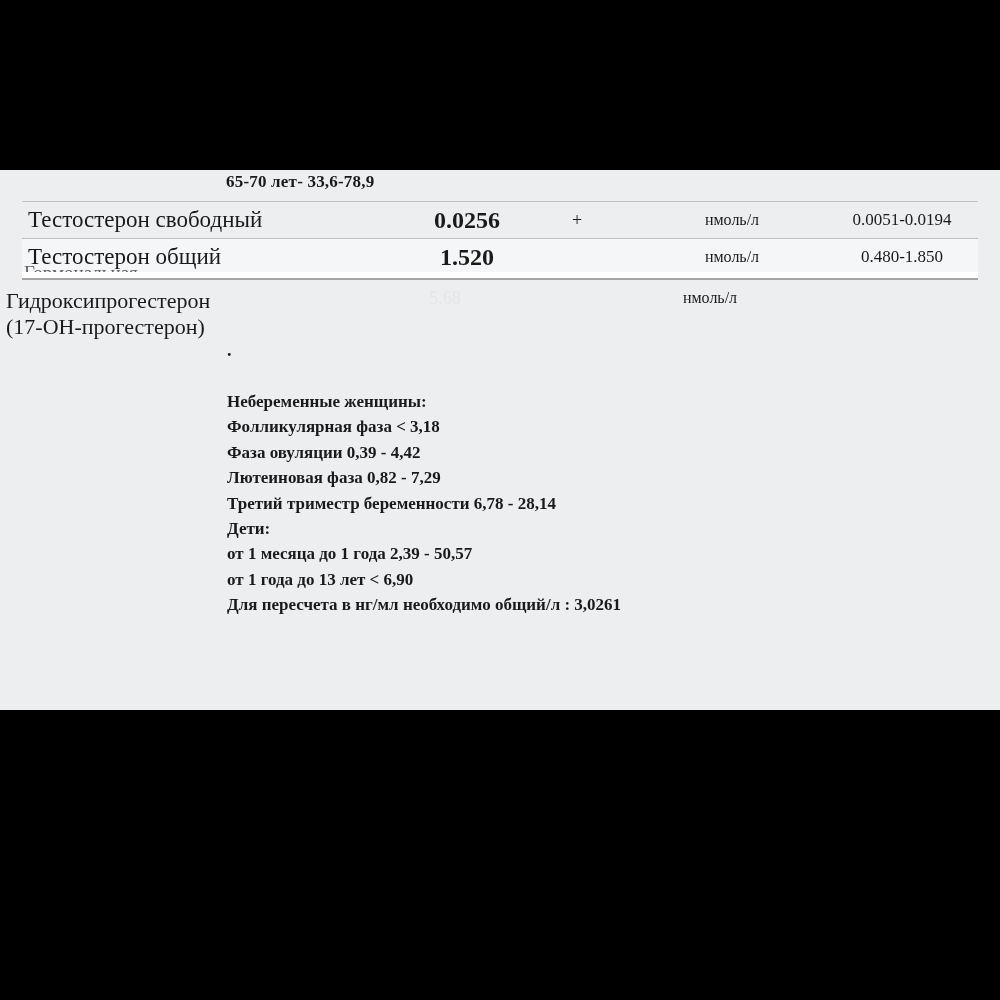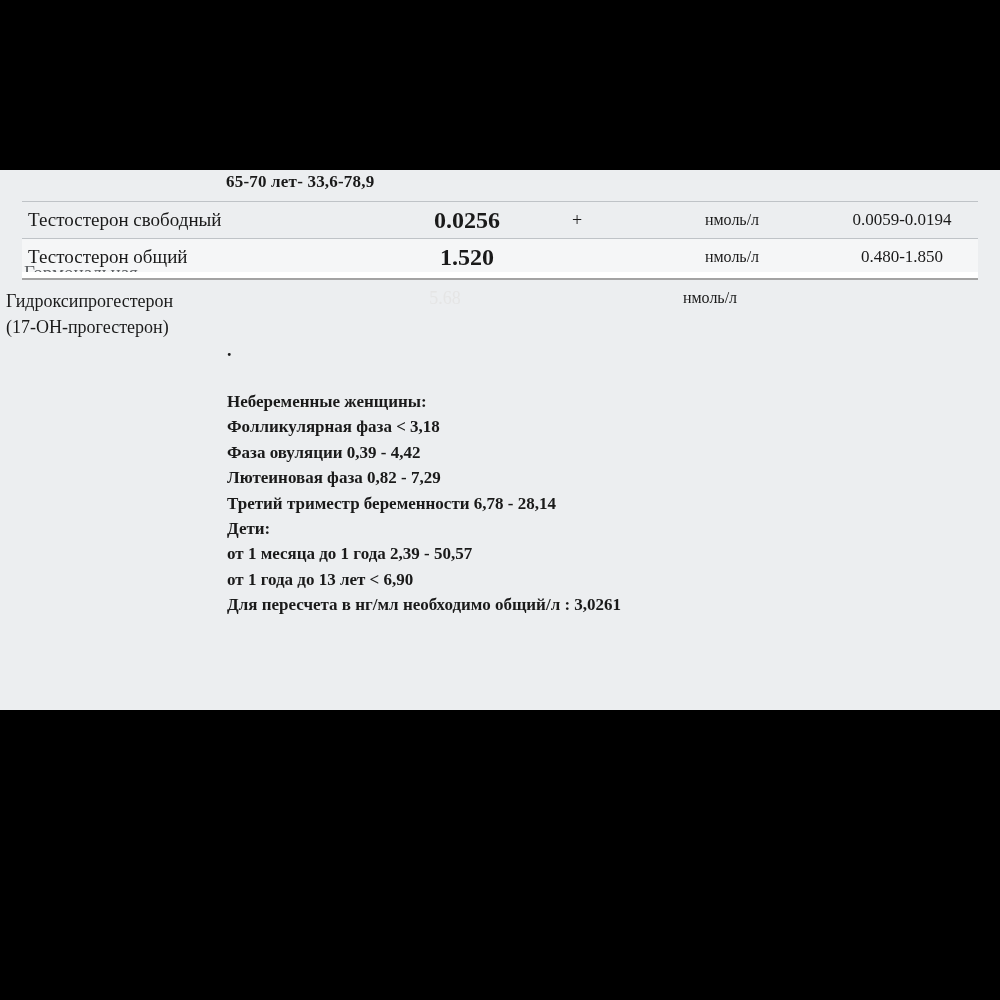--- a/index.html
+++ b/index.html
@@ -49,21 +49,21 @@
   .row.r2 { top: 239px; background: #f5f6f7; border-bottom: 5px solid #a3a3a3; }
 
   .cell {
     position: absolute;
     top: 0;
     height: 36px;
     line-height: 36px;
     color: #1a1a1a;
     white-space: nowrap;
   }
-  .c-name  { left: 6px; font-size: 19px; font-family: Liberation Serif, serif; }
+  .c-name  { left: 6px; font-size: 23px; font-family: Liberation Serif, serif; }
   .c-val   { left: 380px; width: 130px; text-align: center; font-size: 24px; font-weight: bold; }
   .c-flag  { left: 510px; width: 90px; text-align: center; font-size: 18px; }
   .c-unit  { left: 640px; width: 140px; text-align: center; font-size: 16px; }
   .c-ref   { left: 790px; width: 180px; text-align: center; font-size: 17px; }
 
   
   .ghost {
     position: absolute;
     left: 24px;
     top: 262px;
@@ -80,21 +80,21 @@
     width: 956px;
     height: 6px;
     background: #ffffff;
   }
 
   
   .hp-name {
     position: absolute;
     left: 6px;
     top: 288px;
-    font-size: 18px;
+    font-size: 22px;
     color: #1a1a1a;
     line-height: 26px;
   }
   .hp-val {
     position: absolute;
     left: 380px;
     top: 288px;
     width: 130px;
     text-align: center;
     font-size: 18px;
@@ -142,21 +142,21 @@
   <div class="doc">
   </div>
 
   <div class="top-line">65-70 лет- 33,6-78,9</div>
 
   <div class="row r1">
     <div class="cell c-name">Тестостерон свободный</div>
     <div class="cell c-val">0.0256</div>
     <div class="cell c-flag">+</div>
     <div class="cell c-unit">нмоль/л</div>
-    <div class="cell c-ref">0.0059-0.0194</div>
+    <div class="cell c-ref">0.0051-0.0194</div>
   </div>
 
   <div class="row r2">
     <div class="cell c-name">Тестостерон общий</div>
     <div class="cell c-val">1.520</div>
     <div class="cell c-flag"></div>
     <div class="cell c-unit">нмоль/л</div>
     <div class="cell c-ref">0.480-1.850</div>
   </div>
 

